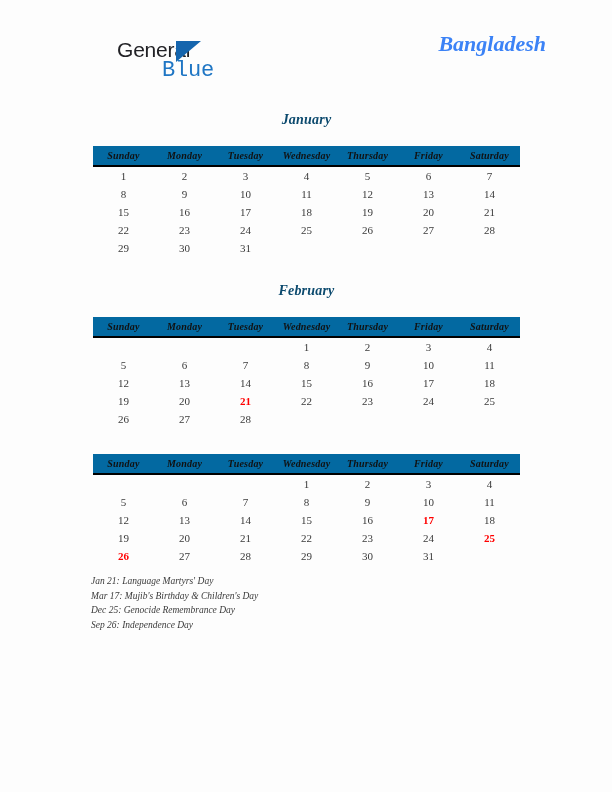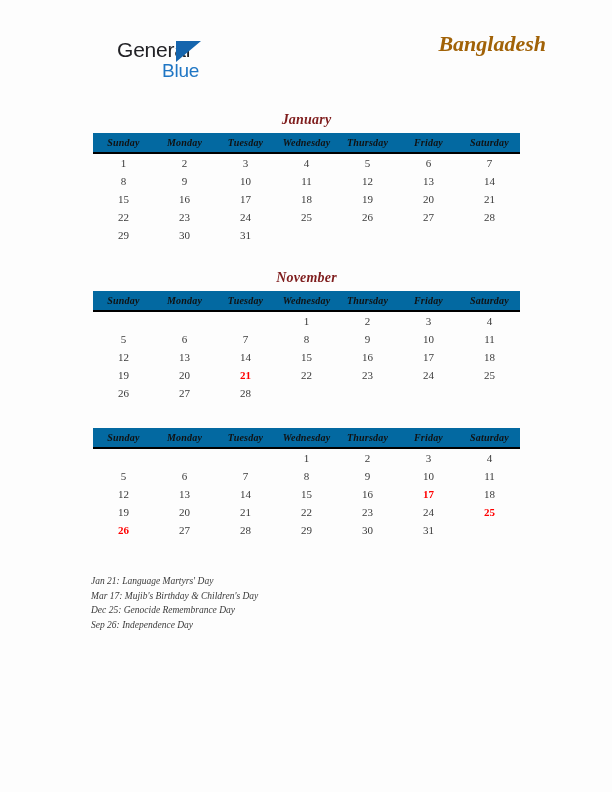--- a/index.html
+++ b/index.html
@@ -39,22 +39,22 @@
     font-family: "Liberation Sans", sans-serif;
     font-size: 21px;
     color: #222226;
     letter-spacing: -0.2px;
     line-height: 24px;
   }
   .logo-blue {
     position: absolute;
     left: 45px;
     top: 21px;
-    font-family: Liberation Sans, sans-serif;
-    font-size: 19px;
+    font-family: Liberation Mono, monospace;
+    font-size: 22px;
     color: #1f76c4;
     letter-spacing: -0.2px;
     line-height: 24px;
   }
   .logo-triangle {
     position: absolute;
     left: 59px;
     top: 3px;
     width: 0;
     height: 0;
@@ -76,42 +76,42 @@
     line-height: 34px;
     color: #1f3a66;
     white-space: nowrap;
   }
   .title-sub {
     font-family: "Liberation Serif", serif;
     font-style: italic;
     font-weight: bold;
     font-size: 22px;
     line-height: 28px;
-    color: #a16207;
+    color: #3b82f6;
     white-space: nowrap;
   }
 
   
   .months {
     position: absolute;
     top: 112px;
     left: 93px;
     width: 427px;
   }
   .month-block {
     margin-bottom: 26px;
   }
   .month-name {
     text-align: center;
     font-family: "Liberation Serif", serif;
     font-weight: bold;
     font-style: italic;
     font-size: 14px;
-    color: #7f1d1d;
-    padding-bottom: 5px;
+    color: #0c4a6e;
+    padding-bottom: 18px;
     letter-spacing: 0.2px;
   }
   table.cal {
     width: 427px;
     border-collapse: collapse;
     table-layout: fixed;
   }
   table.cal thead th {
     background: #0369a1;
     font-family: "Liberation Serif", serif;
@@ -228,21 +228,21 @@
             <td class="">31</td>
             <td class="empty"></td>
             <td class="empty"></td>
             <td class="empty"></td>
             <td class="empty"></td>
           </tr>
         </tbody>
       </table>
     </div>
     <div class="month-block">
-      <div class="month-name">November</div>
+      <div class="month-name">February</div>
       <table class="cal">
         <thead>
           <tr>
             <th>Sunday</th>
             <th>Monday</th>
             <th>Tuesday</th>
             <th>Wednesday</th>
             <th>Thursday</th>
             <th>Friday</th>
             <th>Saturday</th>

